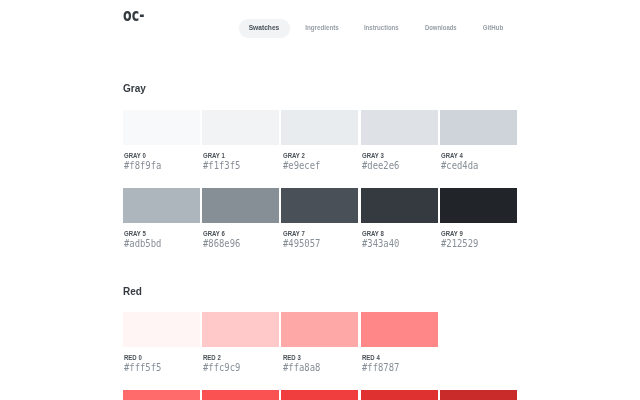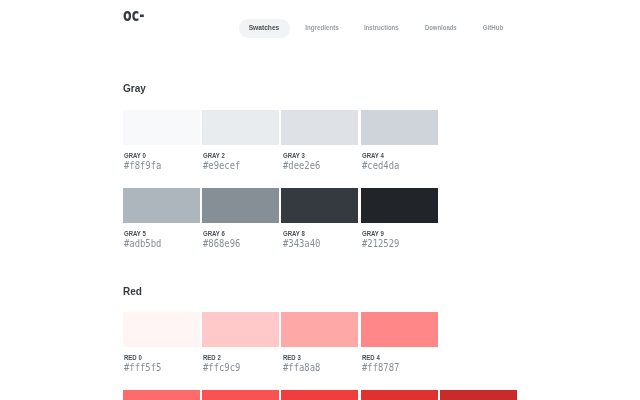--- a/index.html
+++ b/index.html
@@ -63,20 +63,27 @@
       <div class="section-title" style="top: 65.9px;">Gray</div>
       <div class="swatch-row" style="top: 93.6px;">
         <div class="swatch-cell">
           <div class="swatch-color" style="background:#f8f9fa"></div>
           <div class="gap-a"></div>
           <div class="swatch-name-wrap"><span>GRAY 0</span></div>
           <div class="gap-b"></div>
           <div class="swatch-hex-wrap"><span>#f8f9fa</span></div>
         </div>
         <div class="swatch-cell">
+          <div class="swatch-color" style="background:#f1f3f5"></div>
+          <div class="gap-a"></div>
+          <div class="swatch-name-wrap"><span>GRAY 1</span></div>
+          <div class="gap-b"></div>
+          <div class="swatch-hex-wrap"><span>#f1f3f5</span></div>
+        </div>
+        <div class="swatch-cell">
           <div class="swatch-color" style="background:#e9ecef"></div>
           <div class="gap-a"></div>
           <div class="swatch-name-wrap"><span>GRAY 2</span></div>
           <div class="gap-b"></div>
           <div class="swatch-hex-wrap"><span>#e9ecef</span></div>
         </div>
         <div class="swatch-cell">
           <div class="swatch-color" style="background:#dee2e6"></div>
           <div class="gap-a"></div>
           <div class="swatch-name-wrap"><span>GRAY 3</span></div>
@@ -98,20 +105,27 @@
           <div class="swatch-name-wrap"><span>GRAY 5</span></div>
           <div class="gap-b"></div>
           <div class="swatch-hex-wrap"><span>#adb5bd</span></div>
         </div>
         <div class="swatch-cell">
           <div class="swatch-color" style="background:#868e96"></div>
           <div class="gap-a"></div>
           <div class="swatch-name-wrap"><span>GRAY 6</span></div>
           <div class="gap-b"></div>
           <div class="swatch-hex-wrap"><span>#868e96</span></div>
+        </div>
+        <div class="swatch-cell">
+          <div class="swatch-color" style="background:#495057"></div>
+          <div class="gap-a"></div>
+          <div class="swatch-name-wrap"><span>GRAY 7</span></div>
+          <div class="gap-b"></div>
+          <div class="swatch-hex-wrap"><span>#495057</span></div>
         </div>
         <div class="swatch-cell">
           <div class="swatch-color" style="background:#343a40"></div>
           <div class="gap-a"></div>
           <div class="swatch-name-wrap"><span>GRAY 8</span></div>
           <div class="gap-b"></div>
           <div class="swatch-hex-wrap"><span>#343a40</span></div>
         </div>
         <div class="swatch-cell">
           <div class="swatch-color" style="background:#212529"></div>

